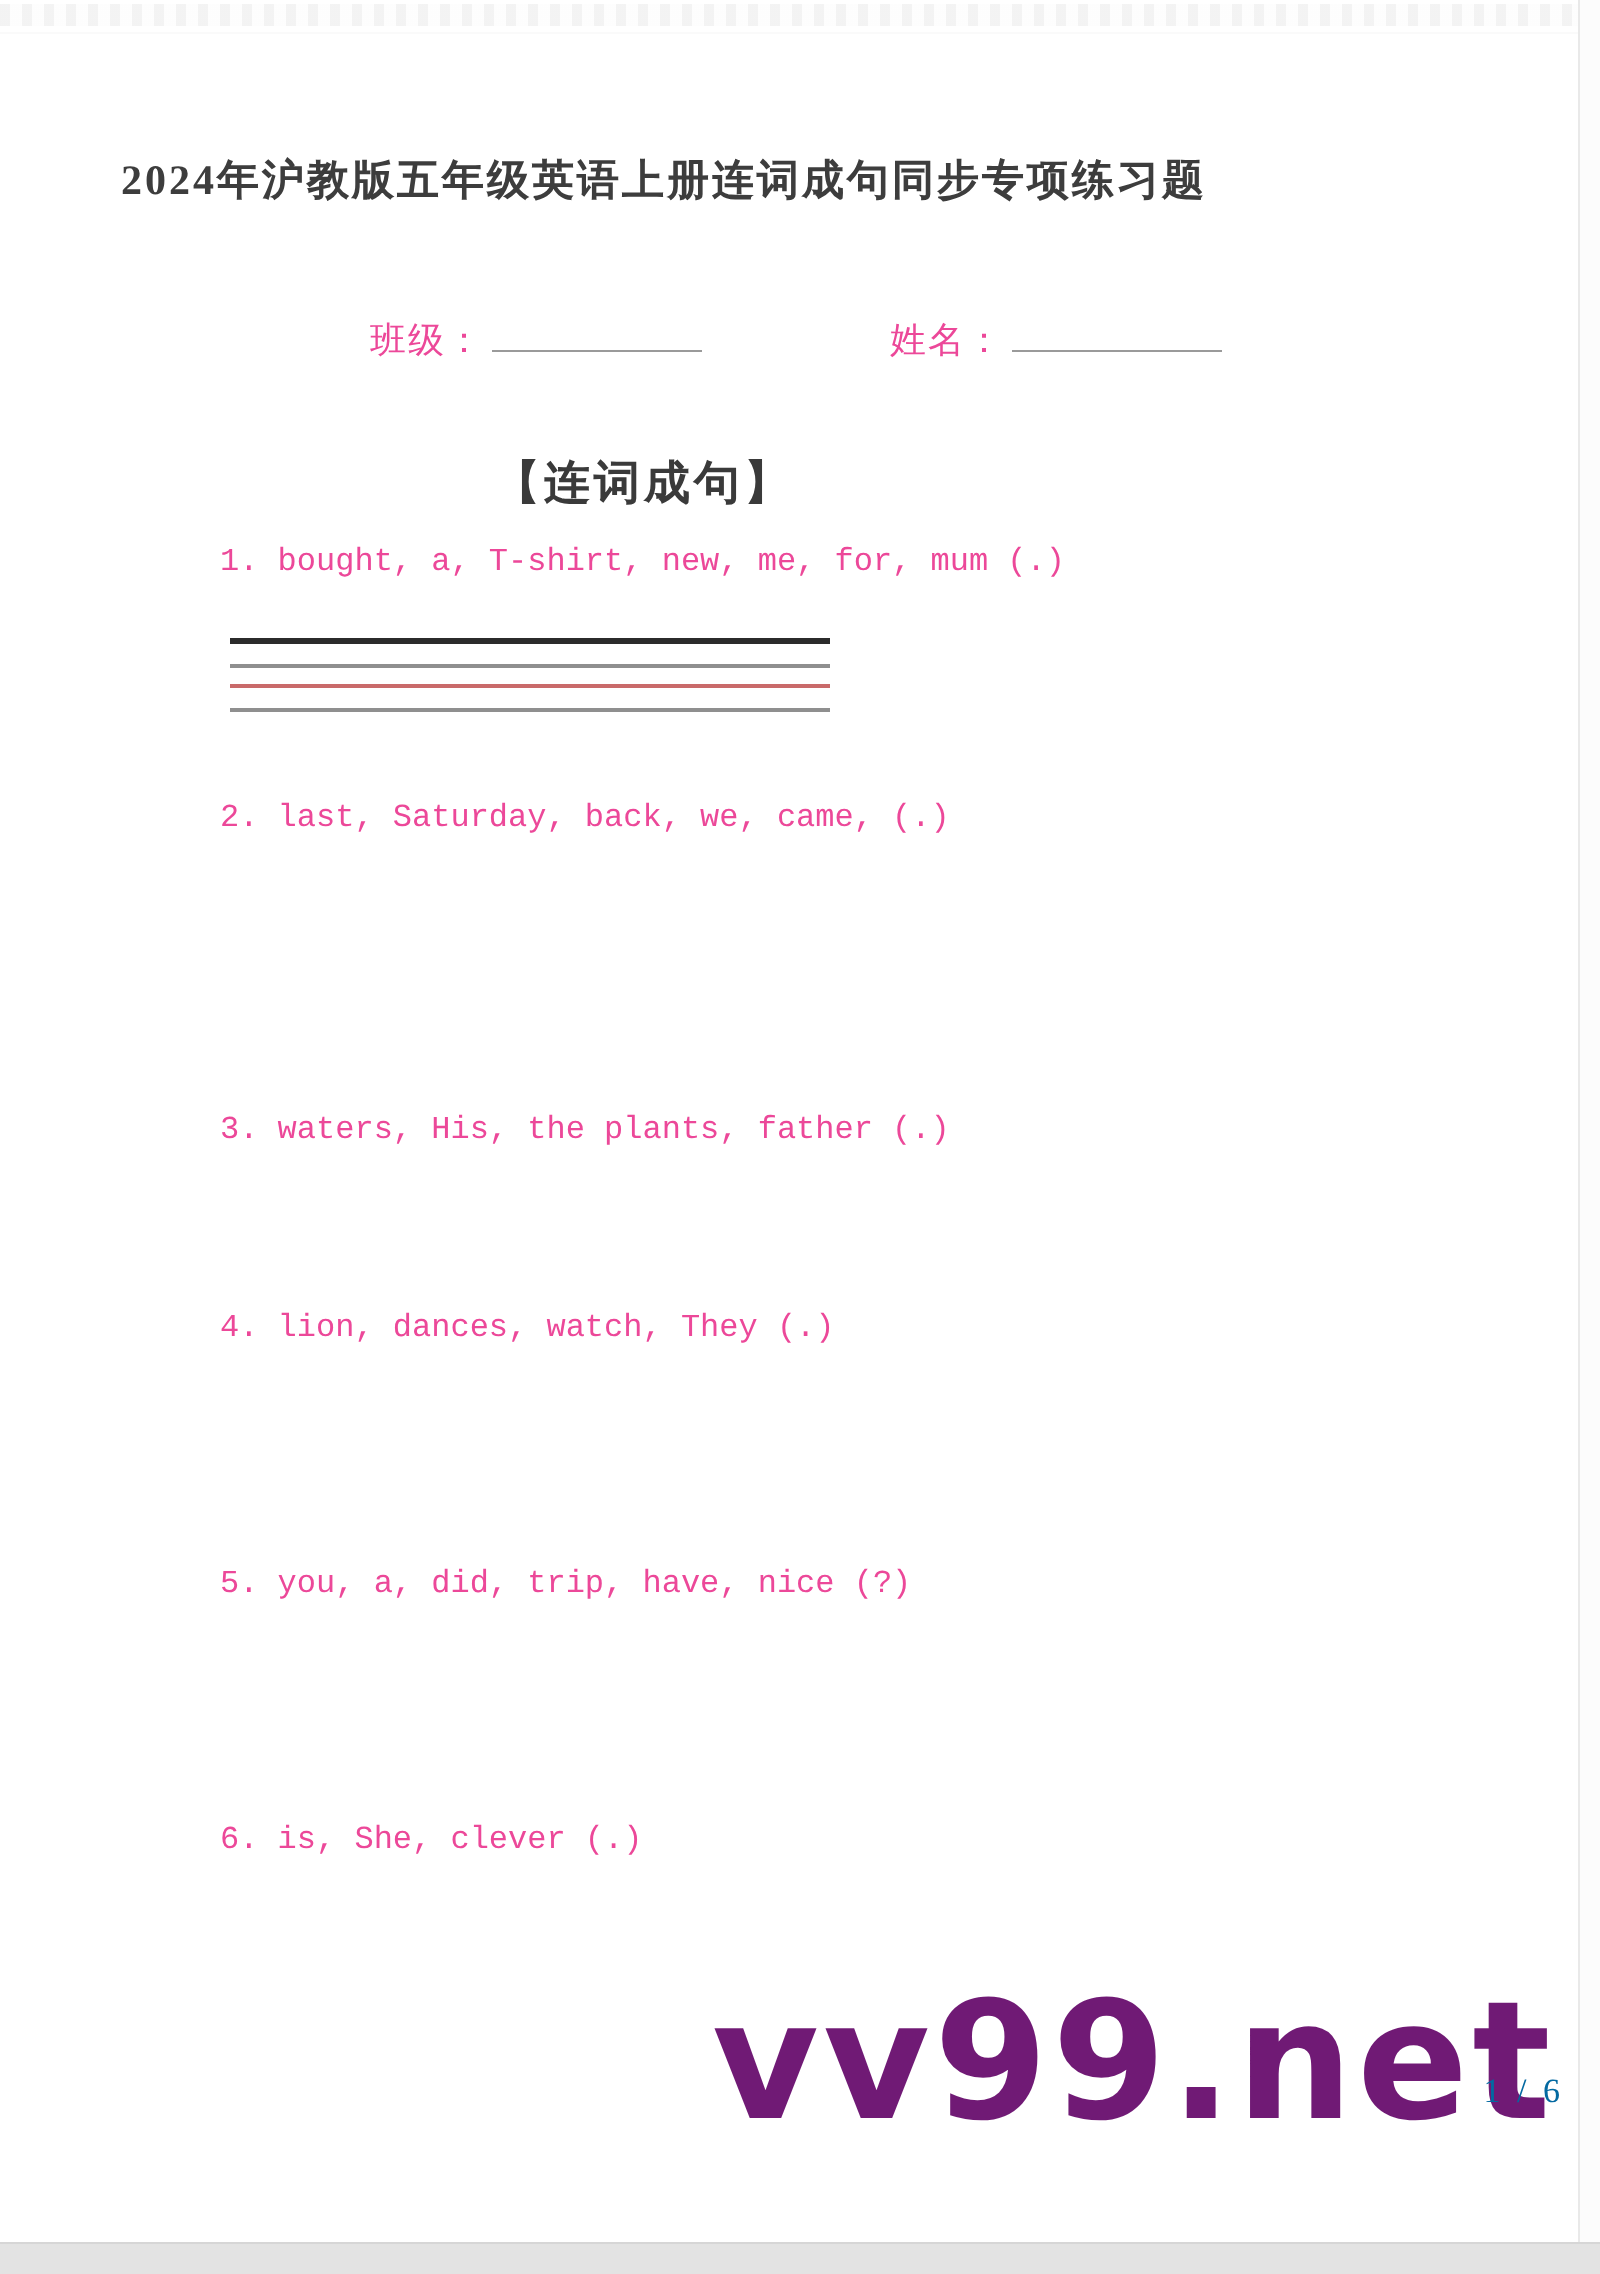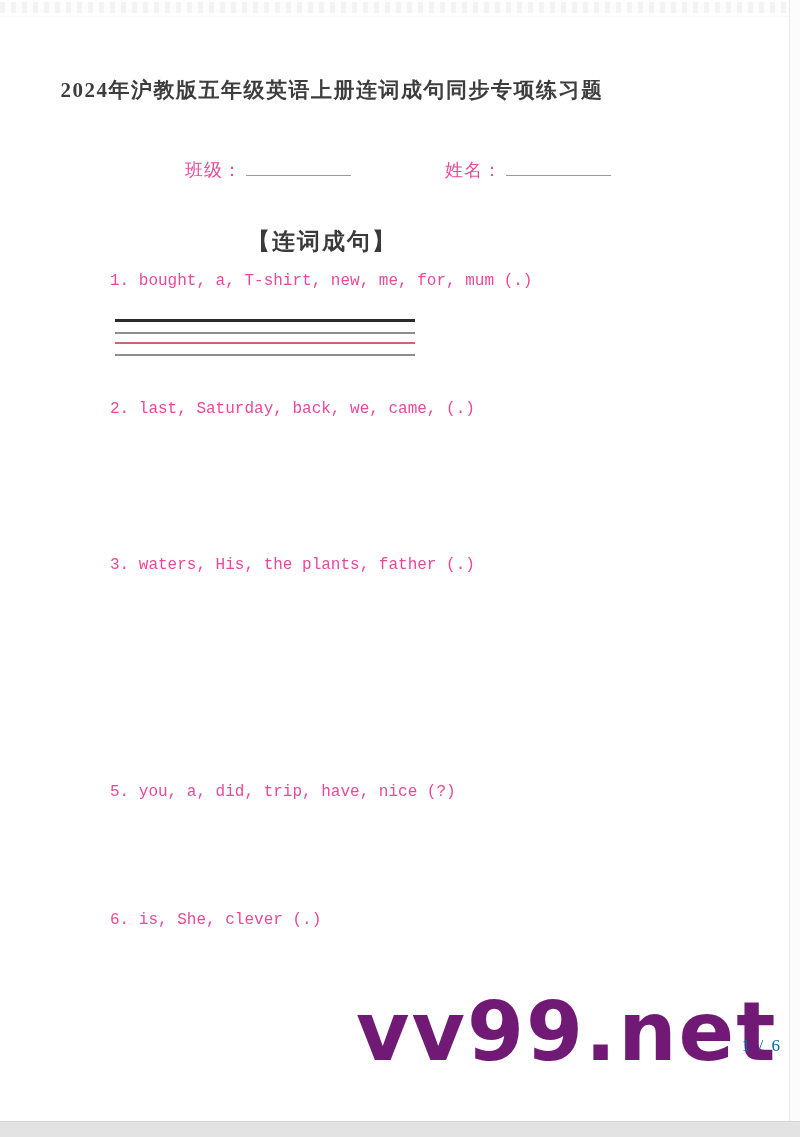--- a/index.html
+++ b/index.html
@@ -95,20 +95,21 @@
     <div class="aline aline-1"></div>
     <div class="aline aline-2"></div>
     <div class="aline aline-3"></div>
     <div class="aline aline-4"></div>
   </div>
 
   <div class="question q2"><span>2.</span><span> last, Saturday, back, we, came, (.)</span></div>
 
   <div class="question q3"><span>3.</span><span> waters, His, the plants, father (.)</span></div>
 
+  <div class="question q4"><span>4.</span><span> lion, dances, watch, They (.)</span></div>
 
   <div class="question q5"><span>5.</span><span> you, a, did, trip, have, nice (?)</span></div>
 
   <div class="question q6"><span>6.</span><span> is, She, clever (.)</span></div>
 
   <div class="watermark">vv99.net</div>
 
   <div class="page-number">1 / 6</div>
 
   <div class="footer-bar"></div>

